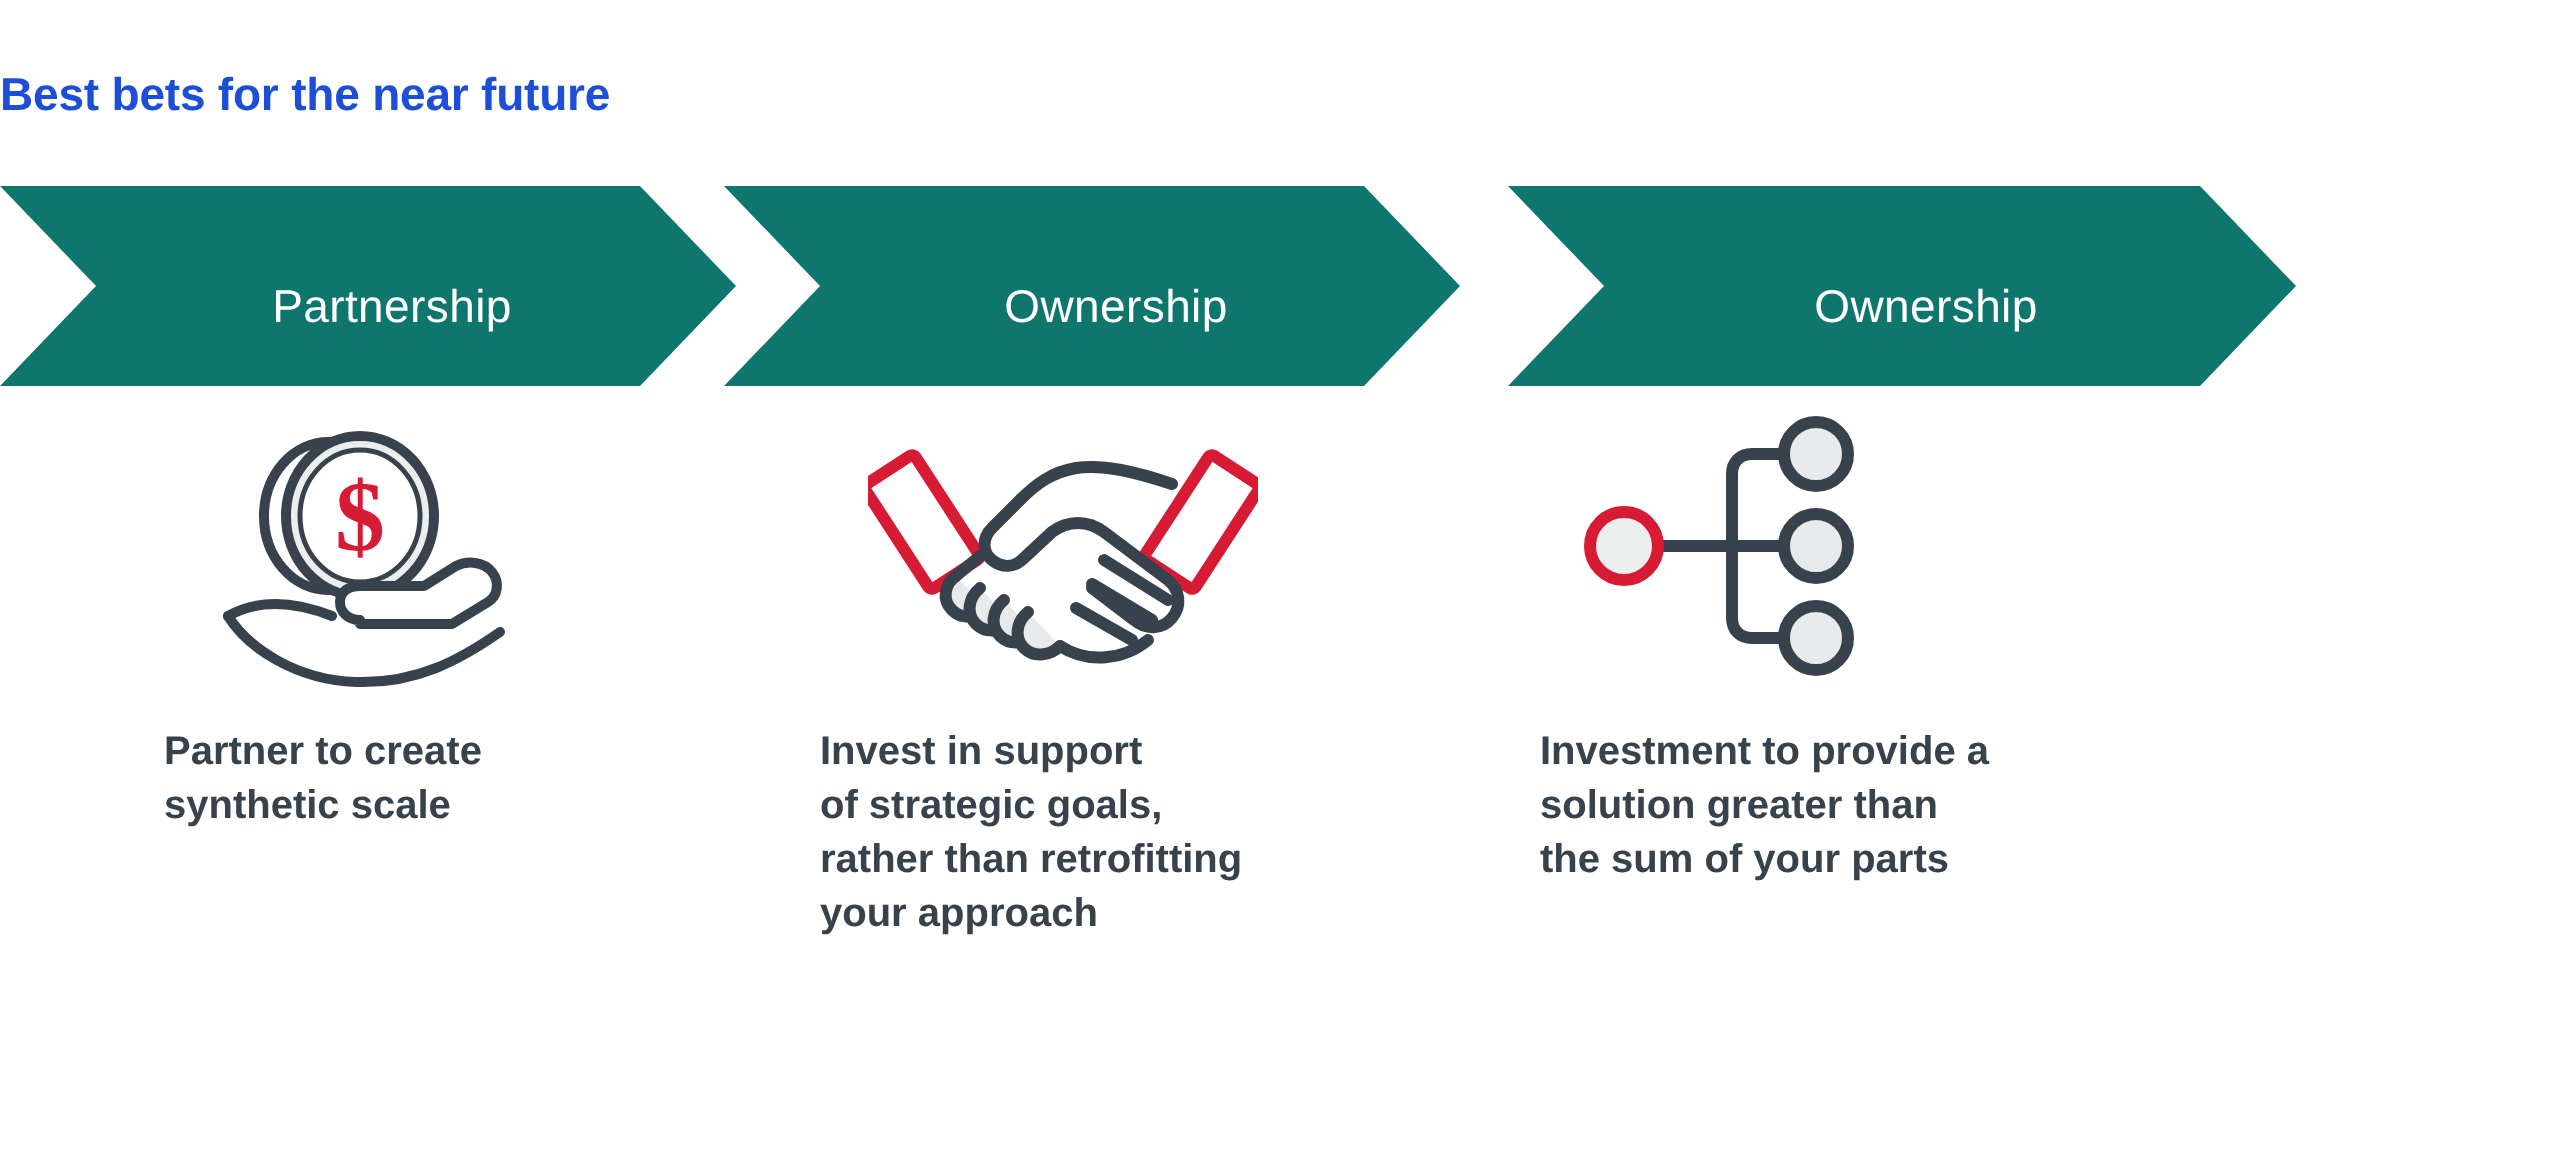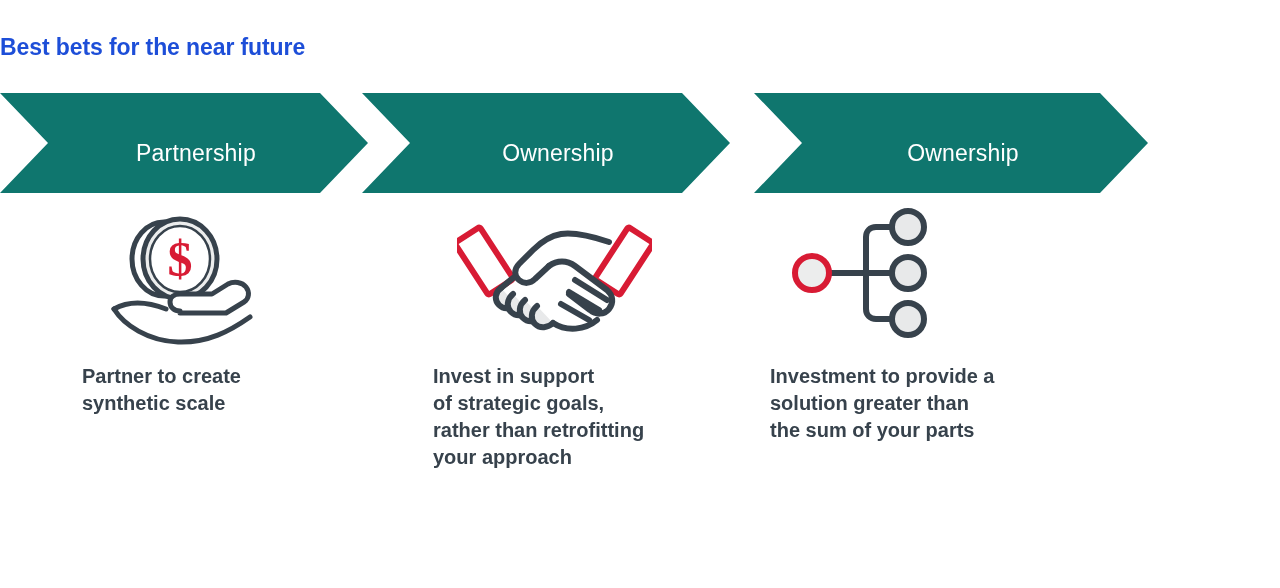--- a/index.html
+++ b/index.html
@@ -76,21 +76,21 @@
     position: relative;
     left: 12px;
   }
 
   
   .column {
     position: absolute;
     top: 200px;
   }
   .col-1 { left: 82px;  width: 300px; }
-  .col-2 { left: 433px; width: 310px; }
+  .col-2 { left: 410px; width: 310px; }
   .col-3 { left: 770px; width: 300px; }
 
   .icon-wrap {
     height: 150px;
     display: flex;
     align-items: center;
   }
   .icon-1 { padding-left: 22px; }
   .icon-2 { padding-left: 24px; }
   .icon-3 { padding-left: 18px; }

